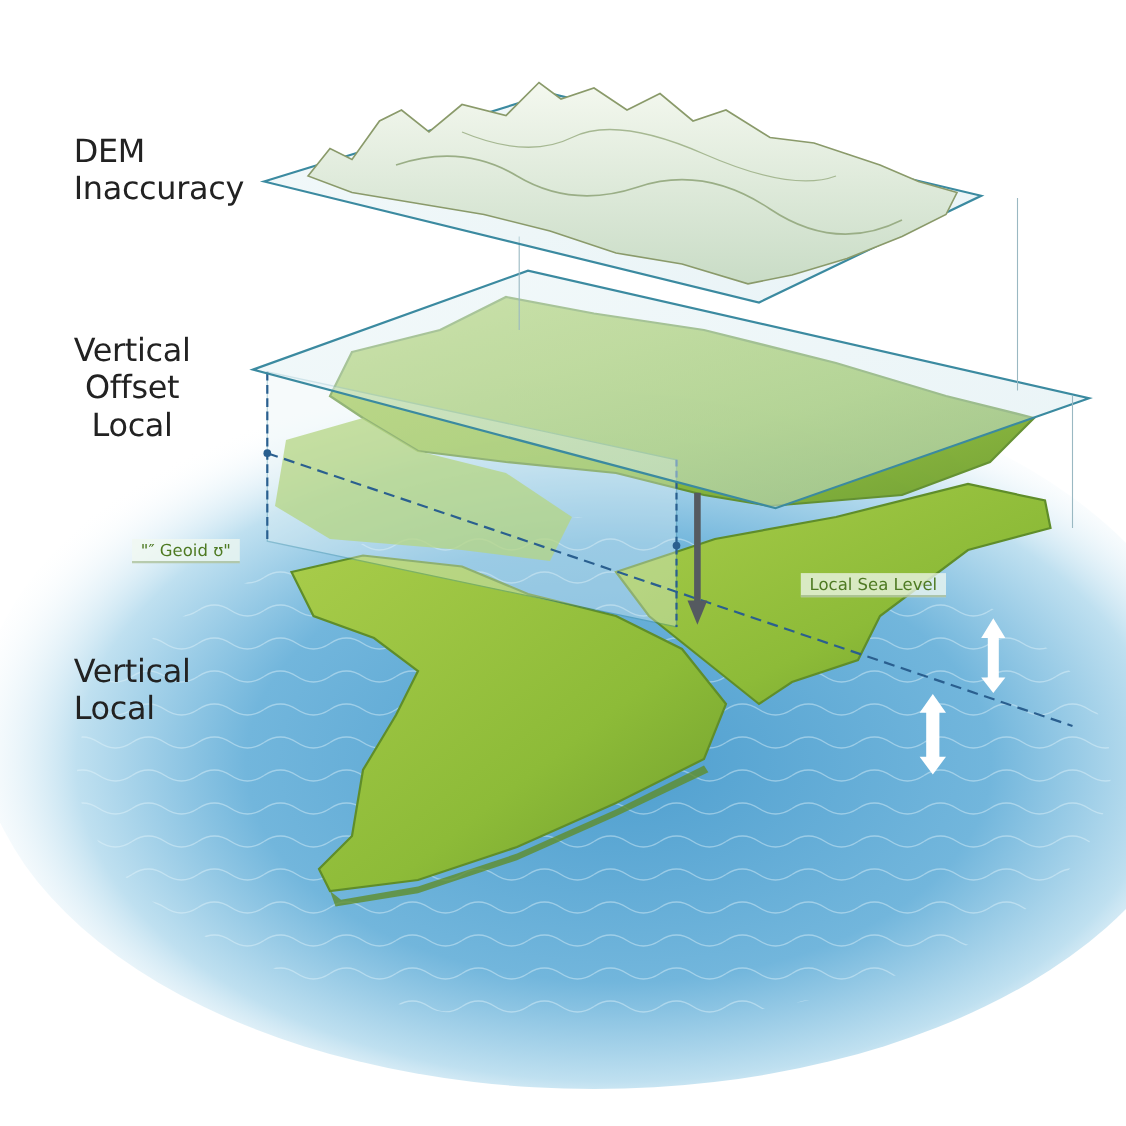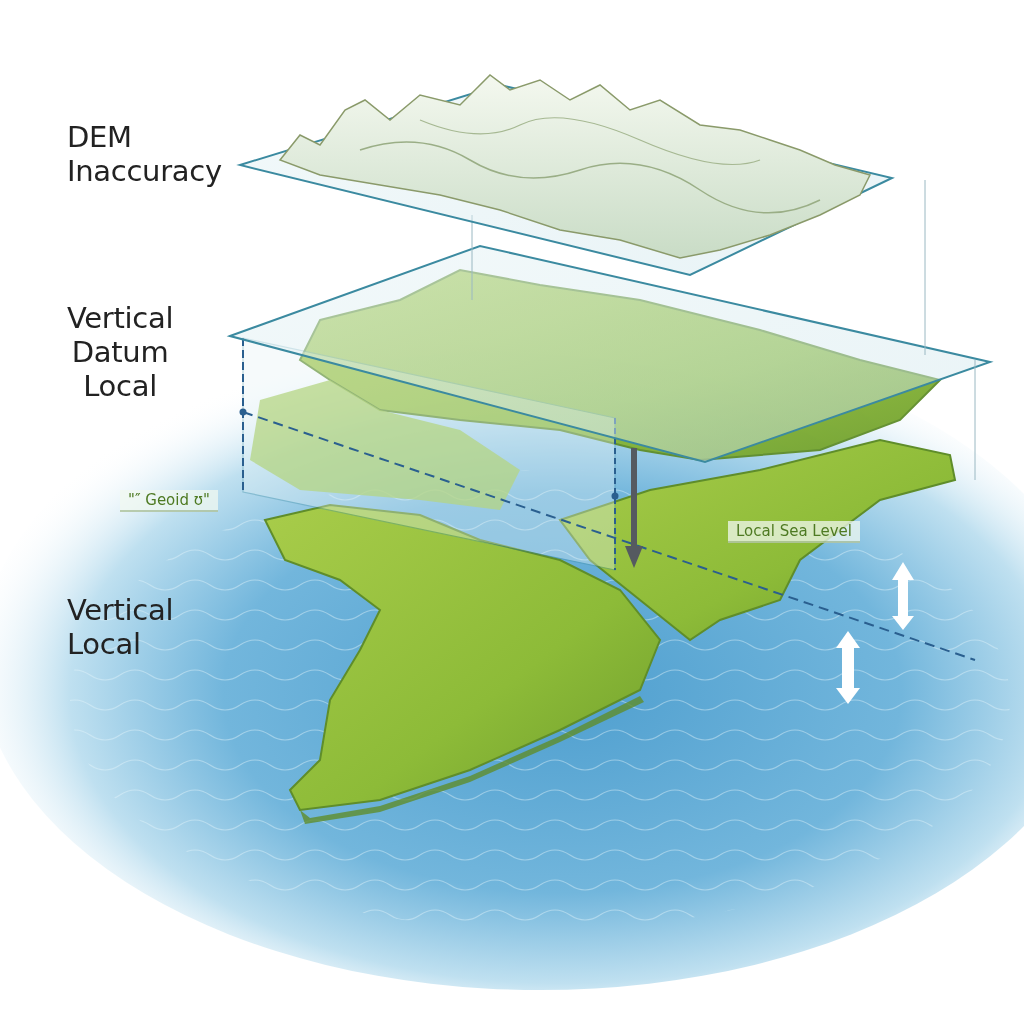--- a/index.html
+++ b/index.html
@@ -96,21 +96,21 @@
     </g>
   </svg>
 
   
   <div class="label" style="left:67px; top:120px;">
     <span>DEM</span>
     <span>Inaccuracy</span>
   </div>
   <div class="label" style="left:67px; top:301px;text-align:center;">
     <span>Vertical</span>
-    <span>Datum</span>
+    <span>Offset</span>
     <span>Local</span>
   </div>
   <div class="label" style="left:67px; top:593px;">
     <span>Vertical</span>
     <span>Local</span>
   </div>
 
   <div class="tag" style="left:120px; top:490px;">"″ Geoid ʊ"</div>
   <div class="tag" style="left:728px; top:521px;">Local Sea Level</div>
 </div>

